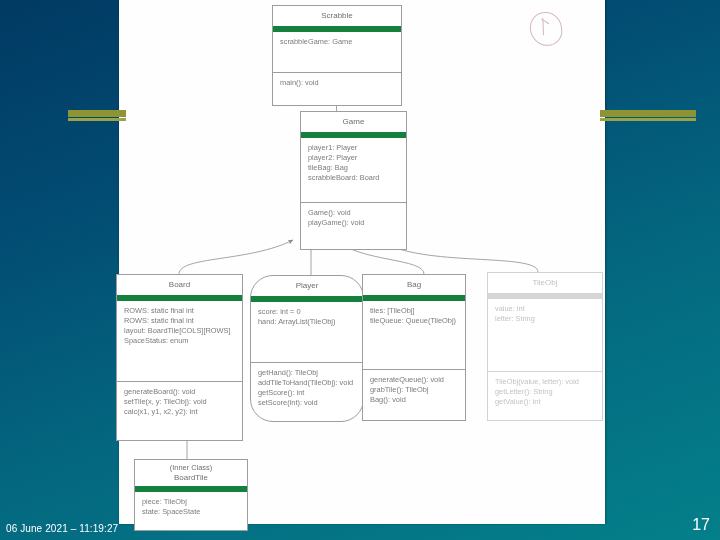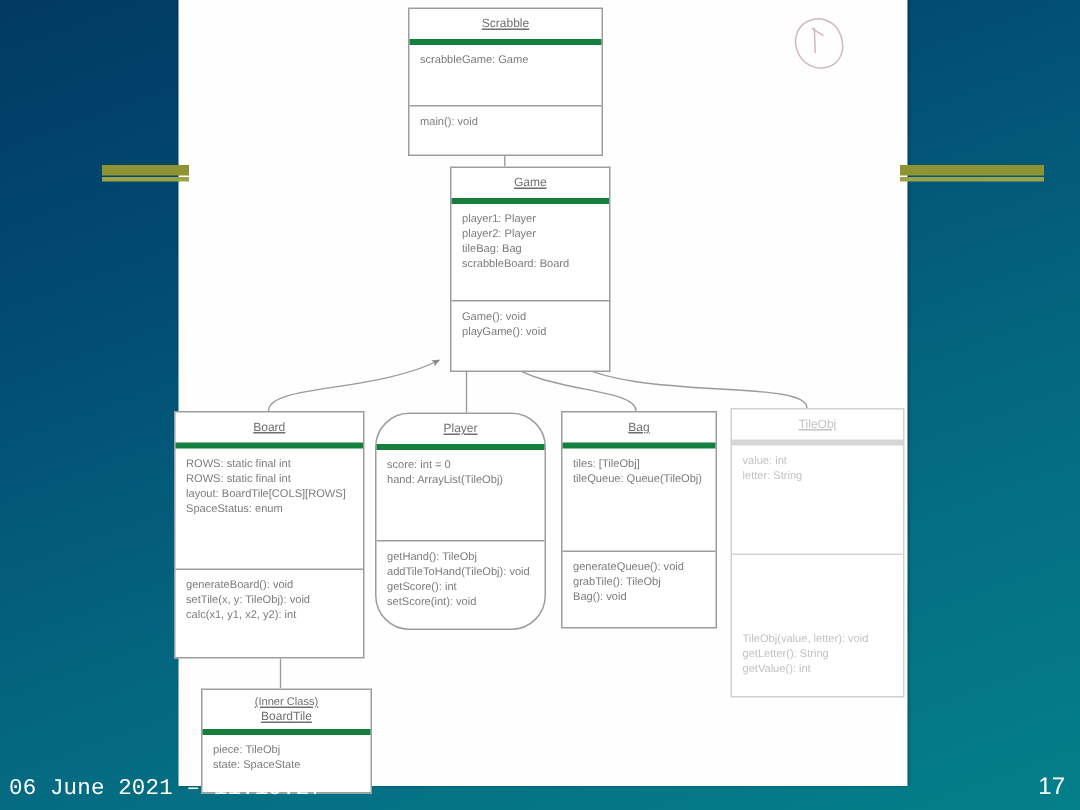--- a/index.html
+++ b/index.html
@@ -24,64 +24,64 @@
   }
   
   .bar{position:absolute;height:12px;}
   .bar .thick{position:absolute;left:0;top:0;width:100%;height:7px;background:#8f9433;}
   .bar .thin{position:absolute;left:0;top:8px;width:100%;height:3px;background:#9aa24a;}
   #barLeft{left:68px;top:110px;width:58px;}
   #barRight{left:600px;top:110px;width:96px;}
   
   .footer-date{
     position:absolute;left:6px;bottom:6px;
-    color:#ffffff;font-size:15px;letter-spacing:.1px;
-    font-family:Liberation Mono, monospace;
+    color:#ffffff;font-size:10px;letter-spacing:.1px;
+    font-family:Liberation Sans, sans-serif;
   }
   .footer-page{
     position:absolute;right:10px;bottom:6px;
     color:#ffffff;font-size:16px;
   }
   
   .uml{
     position:absolute;border:1px solid #9d9d9d;background:#ffffff;
     color:#7b7b7b;font-size:7.4px;line-height:10px;
     box-sizing:border-box;
   }
   .uml.faded{color:#c2c2c2;border-color:#d2d2d2;}
   .uml .title{
     text-align:center;padding:5px 2px 5px 2px;
-    border-bottom:4px solid #15803d;
-    font-size:8px;color:#6f6f6f;text-decoration:underline;
+    border-bottom:6px solid #15803d;
+    font-size:8px;color:#6f6f6f;
   }
   .uml.faded .title{border-bottom-color:#d6d6d6;color:#c2c2c2;}
   .uml .attrs{padding:5px 7px 5px 7px;border-bottom:1px solid #9d9d9d;}
   .uml.faded .attrs{border-bottom-color:#d6d6d6;}
   .uml .ops{padding:5px 7px 5px 7px;}
   .uml .row{white-space:nowrap;}
   .stereo{display:block;font-size:7.4px;}
   
   #cls-scrabble{left:272px;top:5px;width:130px;}
   #cls-scrabble .attrs{min-height:30px;}
   #cls-scrabble .ops{min-height:22px;}
   #cls-game{left:300px;top:111px;width:107px;}
   #cls-game .attrs{min-height:54px;}
   #cls-game .ops{min-height:36px;}
   #cls-board{left:116px;top:274px;width:127px;}
   #cls-board .attrs{min-height:70px;}
   #cls-board .ops{min-height:48px;}
   #cls-player{left:250px;top:275px;width:114px;border-radius:23px;}
   #cls-player .attrs{min-height:50px;}
   #cls-player .ops{min-height:48px;}
-  #cls-bag{left:374px;top:274px;width:104px;}
+  #cls-bag{left:362px;top:274px;width:104px;}
   #cls-bag .attrs{min-height:58px;}
   #cls-bag .ops{min-height:40px;}
   #cls-tileobj{left:487px;top:272px;width:116px;}
   #cls-tileobj .attrs{min-height:62px;}
-  #cls-tileobj .ops{min-height:38px;margin-top:46px;}
+  #cls-tileobj .ops{min-height:38px;}
   #cls-boardtile{left:134px;top:459px;width:114px;}
   #cls-boardtile .title{padding:3px 2px;}
   #cls-boardtile .attrs{border-bottom:none;min-height:28px;}
   
   #links{position:absolute;left:0;top:0;width:720px;height:540px;pointer-events:none;}
   
   #annot{
     position:absolute;left:530px;top:12px;width:30px;height:32px;
     border:1.3px solid #c49aa8;border-radius:48% 52% 45% 55%;
     transform:rotate(-8deg);opacity:.72;

